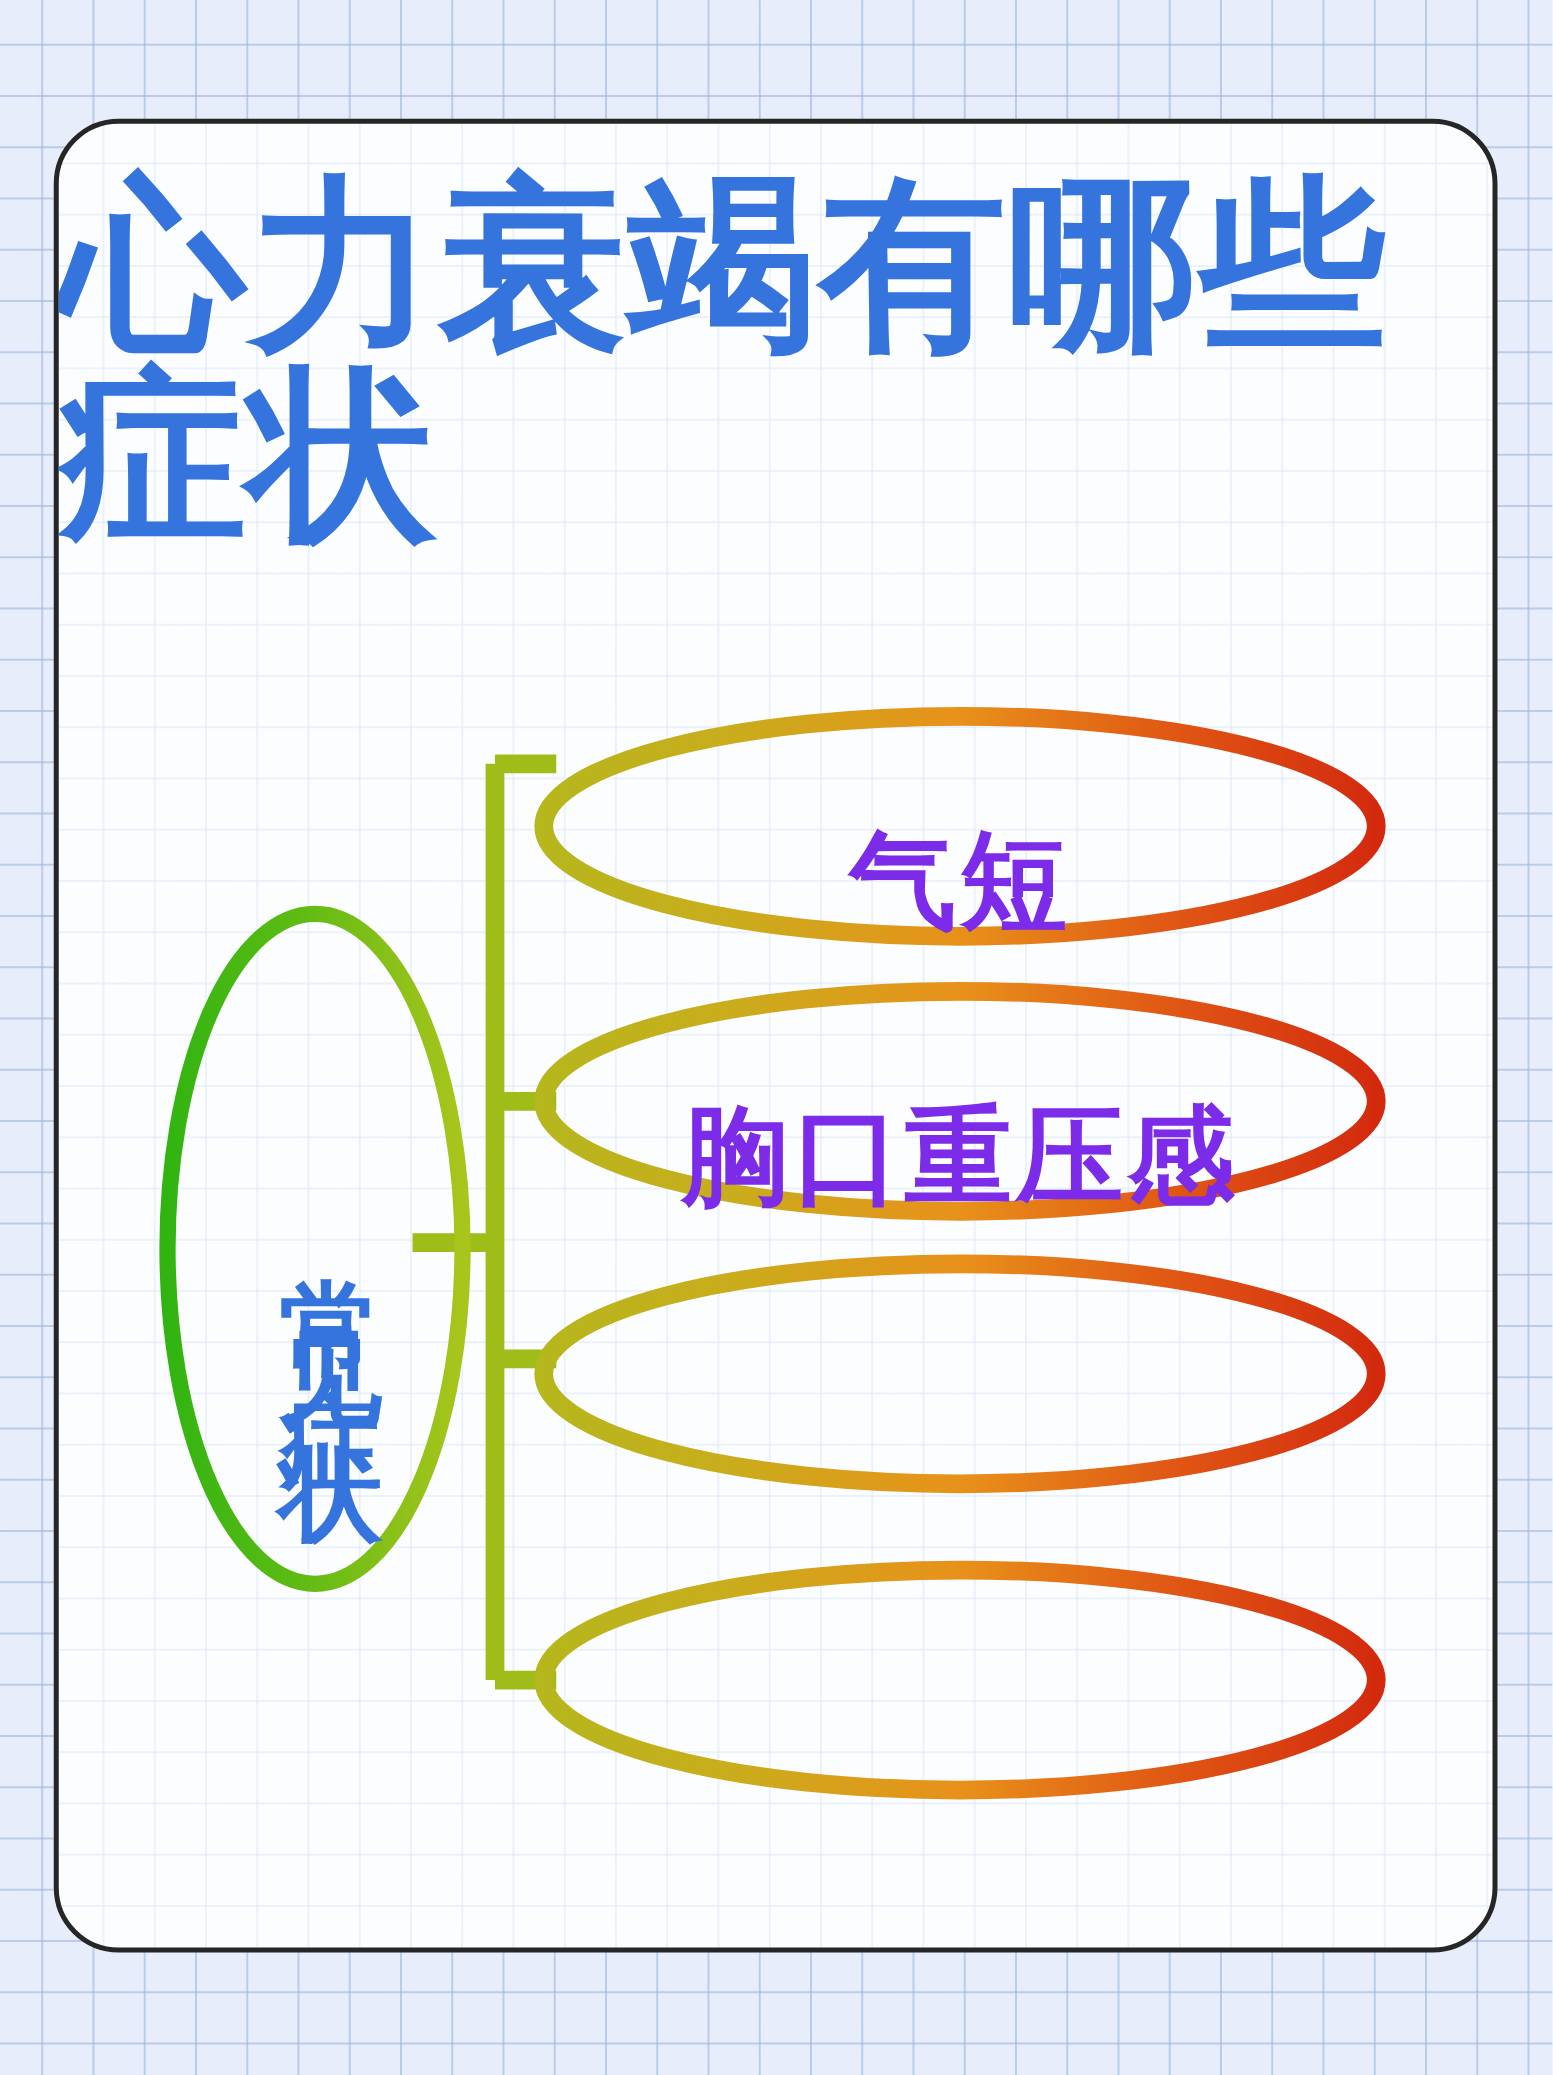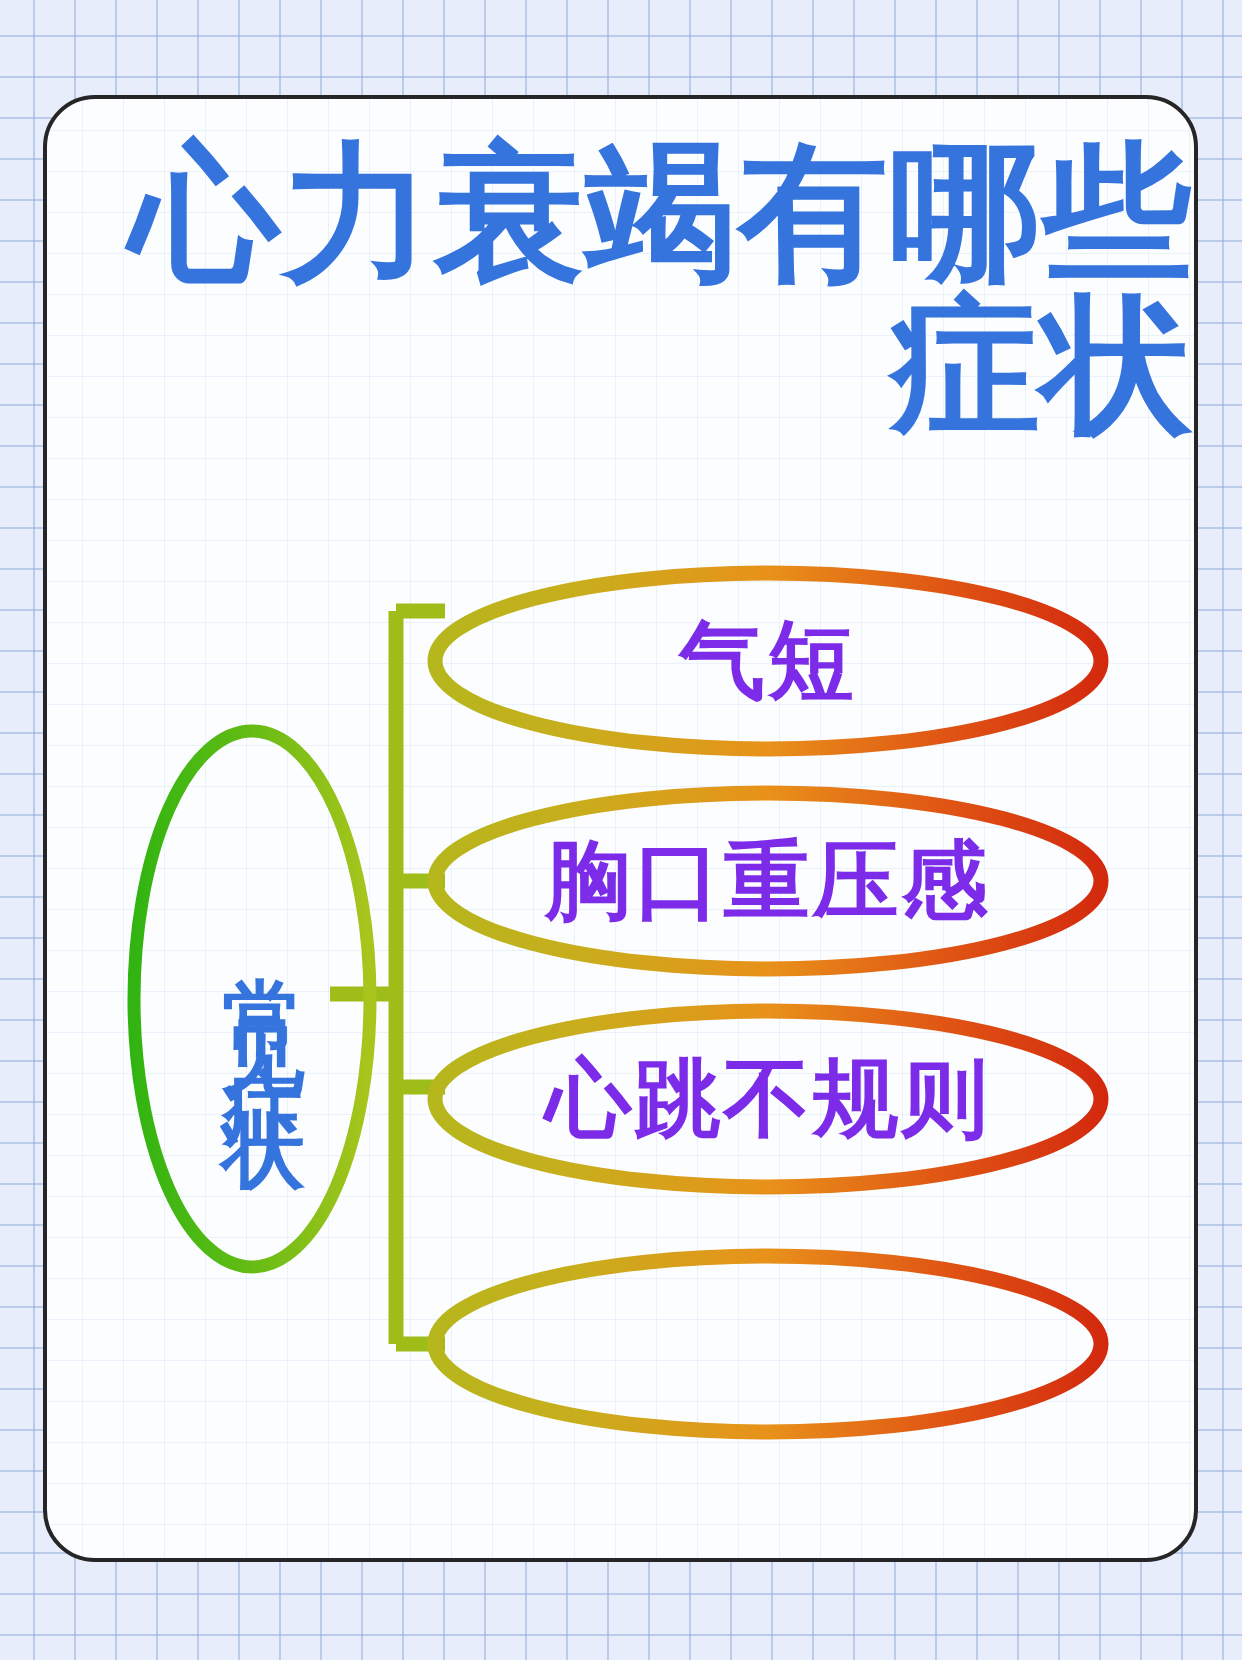--- a/index.html
+++ b/index.html
@@ -45,21 +45,21 @@
     background-position: -6px -10px, -6px -10px;
     overflow: hidden;
   }
 
   
   #title {
     position: absolute;
     left: 0;
     top: 38px;
     width: 1147px;
-    text-align: right;
+    text-align: left;
     color: #3573dd;
     font-weight: bold;
     font-size: 150px;
     line-height: 152px;
     letter-spacing: 2px;
     font-family: "DejaVu Sans", "Liberation Sans", sans-serif;
     white-space: pre-line;
   }
 
   
@@ -72,20 +72,21 @@
   }
 
   
   .node-label {
     position: absolute;
     font-weight: bold;
     font-family: "DejaVu Sans", "Liberation Sans", sans-serif;
     text-align: center;
     white-space: nowrap;
     pointer-events: none;
+    margin-top: 45px;
   }
   .root-label {
     color: #3573dd;
     font-size: 82px;
     line-height: 130px;
     writing-mode: vertical-rl;
     text-orientation: upright;
     letter-spacing: 44px;
   }
   .leaf-label {
@@ -141,17 +142,16 @@
       <ellipse cx="721" cy="1000" rx="333" ry="88" fill="none" stroke="url(#gradLeaf)" stroke-width="15"></ellipse>
       <ellipse cx="721" cy="1245" rx="333" ry="88" fill="none" stroke="url(#gradLeaf)" stroke-width="15"></ellipse>
     </svg>
 
     <div class="node-label root-label" style="left:132px; top:640px; width:150px; height:520px;">常见症状</div>
 
     <div class="node-label leaf-label" style="left:388px; top:518px; width:666px;">气短</div>
 
     <div class="node-label leaf-label" style="left:388px; top:738px; width:666px;">胸口重压感</div>
 
-    <div class="node-label leaf-label" style="left:388px; top:956px; width:666px;">心跳不规则</div>
 
 
   </div>
 </div>
 
 </body></html>

